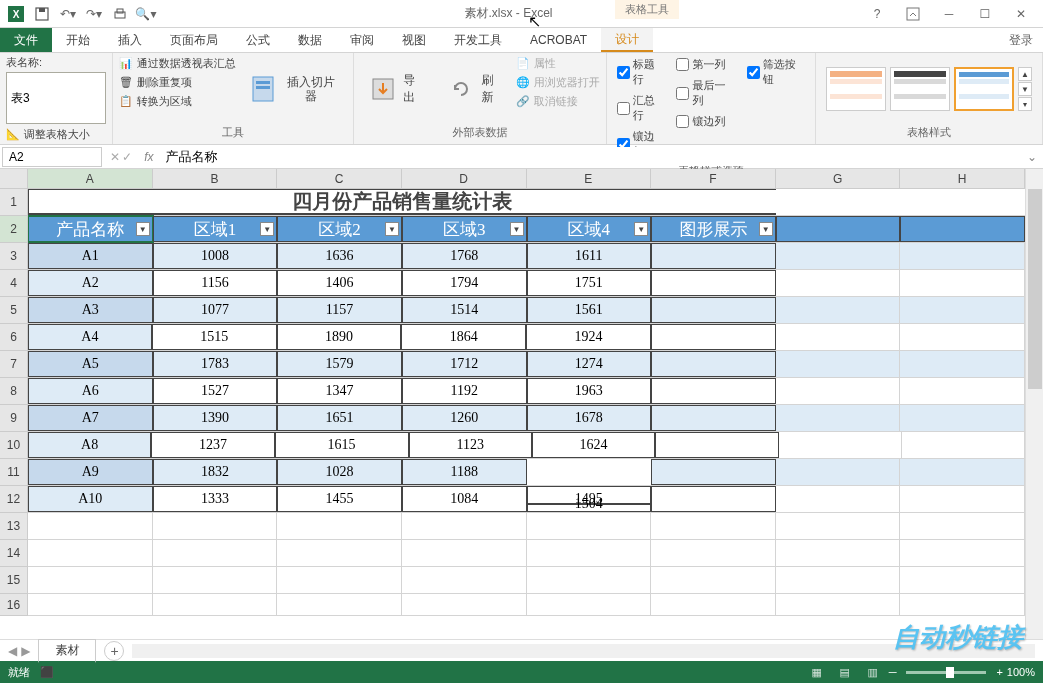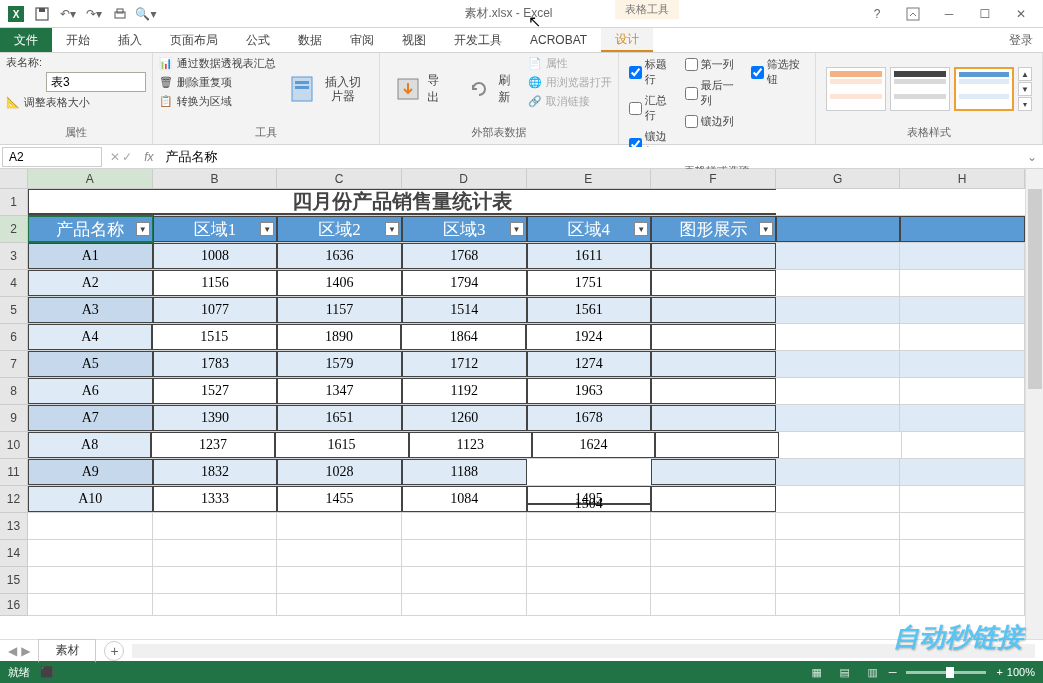--- a/index.html
+++ b/index.html
@@ -28,21 +28,21 @@
 .group { border-right: 1px solid #ddd; padding: 2px 6px; display: flex; flex-direction: column; }
 .group-content { flex: 1; display: flex; gap: 4px; }
 .group-label { text-align: center; font-size: 11px; color: #666; padding: 2px 0; }
 .g-col { display: flex; flex-direction: column; gap: 2px; font-size: 11px; }
 .g-row { display: flex; align-items: center; gap: 4px; padding: 1px 0; cursor: pointer; color: #444; white-space: nowrap; }
 .g-row.disabled { color: #aaa; cursor: default; }
 .big-btn { display: flex; align-items: center; padding: 4px 8px; cursor: pointer; gap: 5px; }
 .big-icon { width: 32px; height: 32px; display: flex; align-items: center; justify-content: center; }
 .check-row { display: flex; align-items: center; gap: 3px; font-size: 11px; padding: 2px 4px; }
 .check-row input { margin: 0; }
-.table-input { width: 100px; border: 1px solid #abab9f; padding: 2px 4px; font-size: 12px; background: #fff; margin-left: 40px; }
+.table-input { width: 100px; border: 1px solid #abab9f; padding: 18px 4px; font-size: 12px; background: #fff; }
 
 .style-gallery { display: flex; gap: 4px; align-items: center; padding: 4px; }
 .style-thumb { width: 60px; height: 44px; border: 1px solid #ccc; cursor: pointer; background: #fff; position: relative; }
 .style-thumb.selected { border: 2px solid #f0a030; }
 .style-thumb .rows { position: absolute; inset: 3px; display: flex; flex-direction: column; gap: 2px; }
 .style-thumb .rows div { flex: 1; }
 .style-nav { display: flex; flex-direction: column; gap: 1px; }
 .style-nav-btn { width: 14px; height: 14px; border: 1px solid #ccc; background: #fff; font-size: 8px; display: flex; align-items: center; justify-content: center; cursor: pointer; }
 
 

